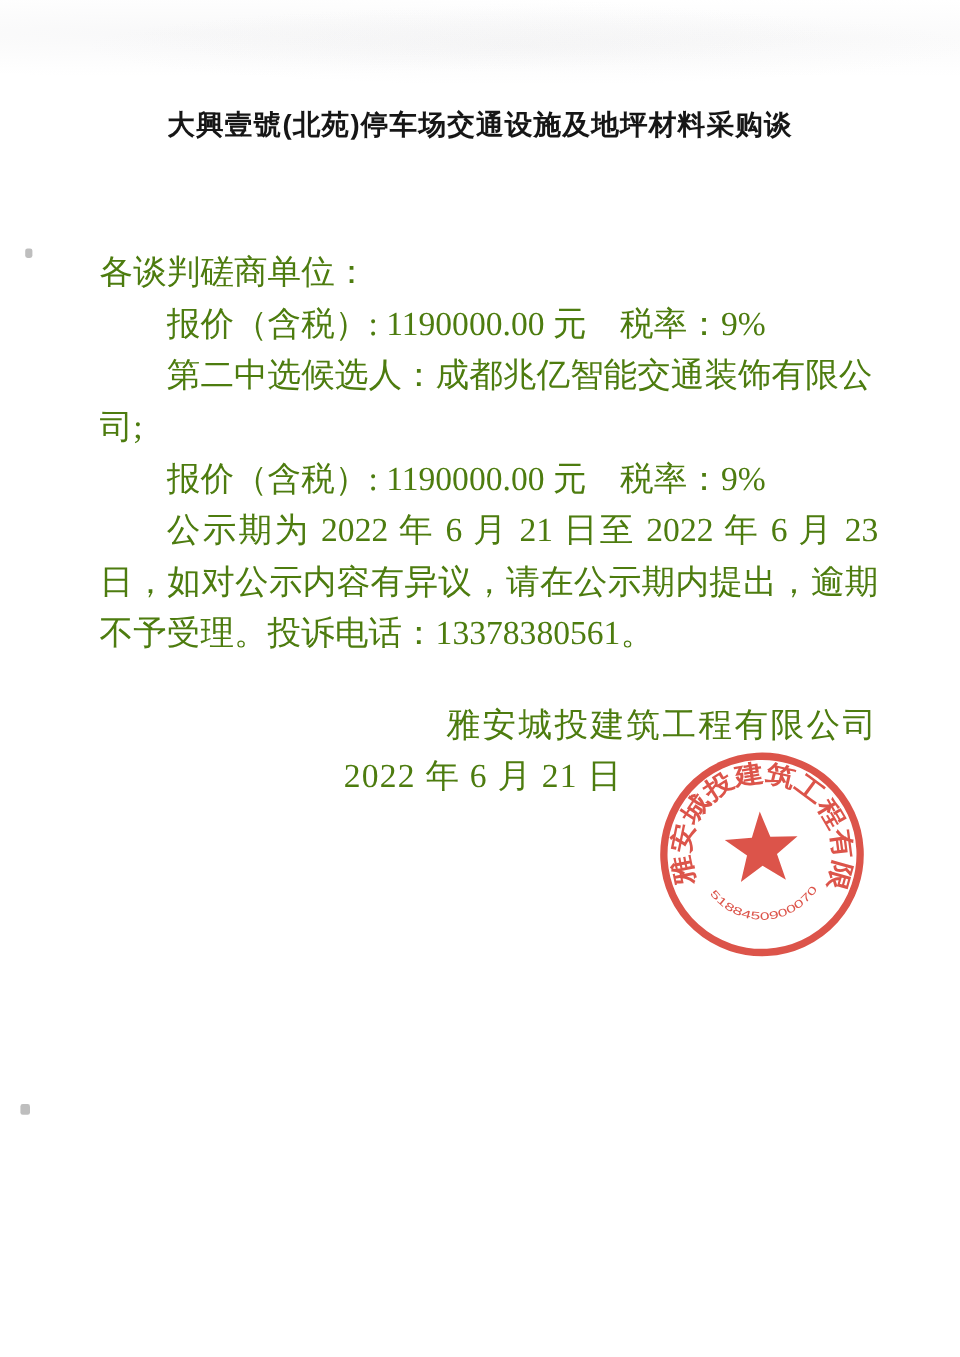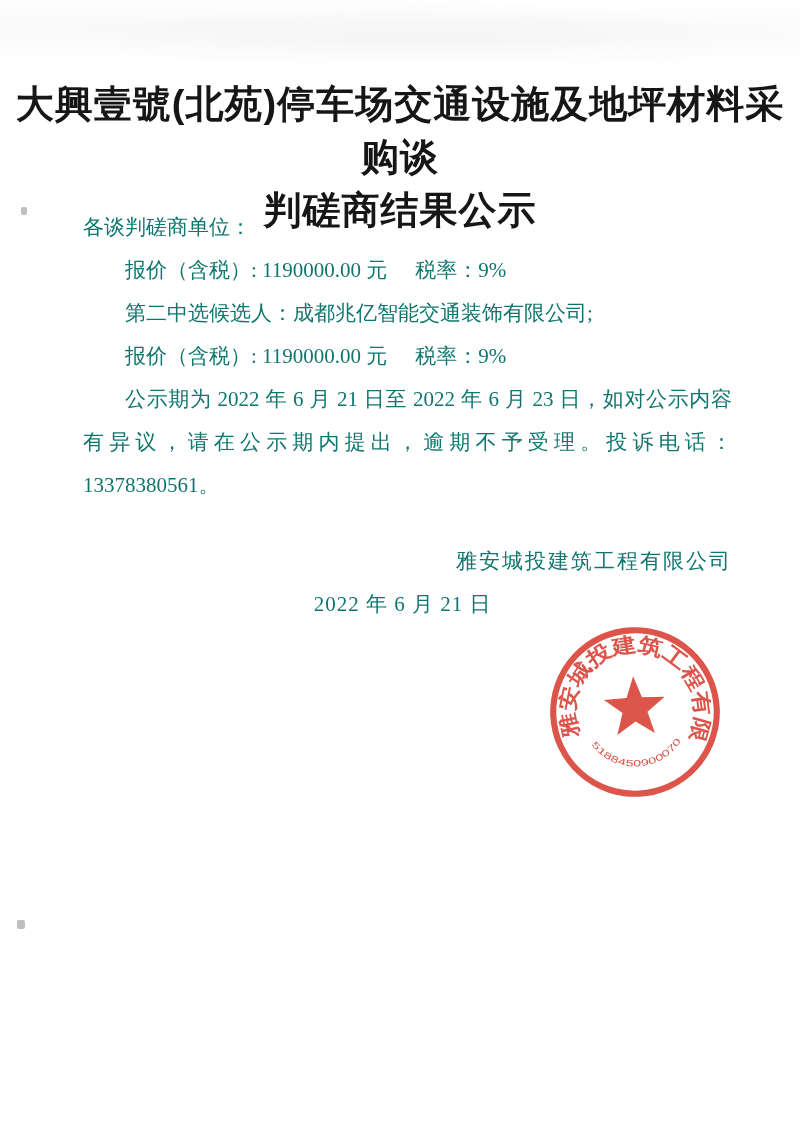--- a/index.html
+++ b/index.html
@@ -12,33 +12,33 @@
     overflow:hidden;
   }
   .page { position:absolute; inset:0; }
 
   .page-title {
     position:absolute;
     left:0; right:0; top:78px;
     text-align:center;
     font-family:"Liberation Sans","DejaVu Sans",sans-serif;
     font-weight:700;
-    font-size:38px;
+    font-size:23px;
     line-height:53px;
     letter-spacing:1px;
     color:#161616;
   }
 
   .doc-body {
     position:absolute;
     left:83px; top:206px;
     width:649px;
-    font-size:21px;
+    font-size:28px;
     line-height:43px;
-    color:#0f766e;
+    color:#4d7c0f;
   }
   .doc-body p { margin:0; }
   .indent { text-indent:2em; }
   .just { text-align:justify; }
   .tax-group { margin-left:28px; }
 
   .signature { margin-top:33px; text-align:right; }
   .sig-company { letter-spacing:2px; }
   .sig-date { padding-right:10px; letter-spacing:1px;text-align:center; }
 
@@ -75,21 +75,20 @@
 <body>
 
 <div class="page">
 
   <div class="scan-haze"></div>
   <div class="speck speck-1"></div>
   <div class="speck speck-2"></div>
 
   <div class="page-title">
     <div>大興壹號(北苑)停车场交通设施及地坪材料采购谈</div>
-    <div>判磋商结果公示</div>
   </div>
 
   <div class="doc-body">
 
     <p>各谈判磋商单位：</p>
 
 
     <p class="indent"><span>报价（含税）: 1190000.00 元</span><span class="tax-group">税率：</span><span>9%</span></p>
 
     <p class="indent"><span>第二中选候选人：</span><span>成都兆亿智能交通装饰有限公司;</span></p>

